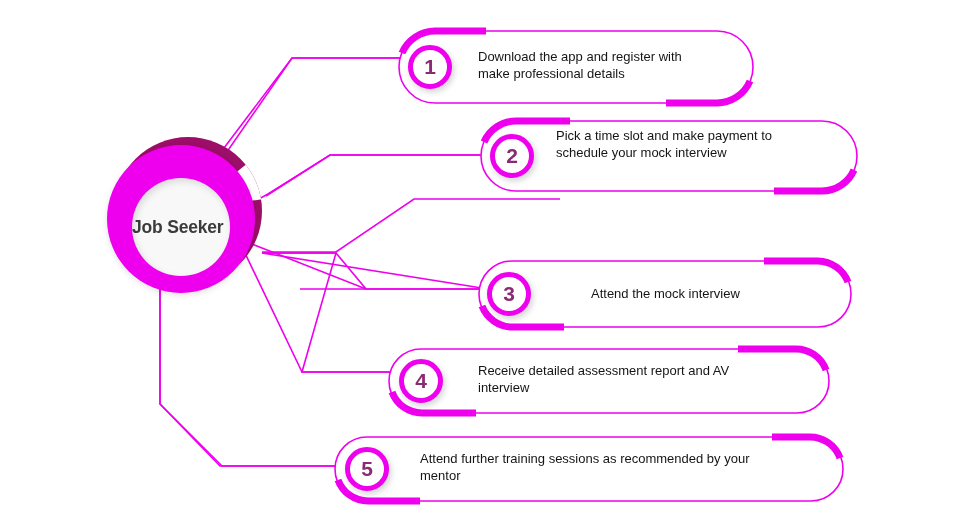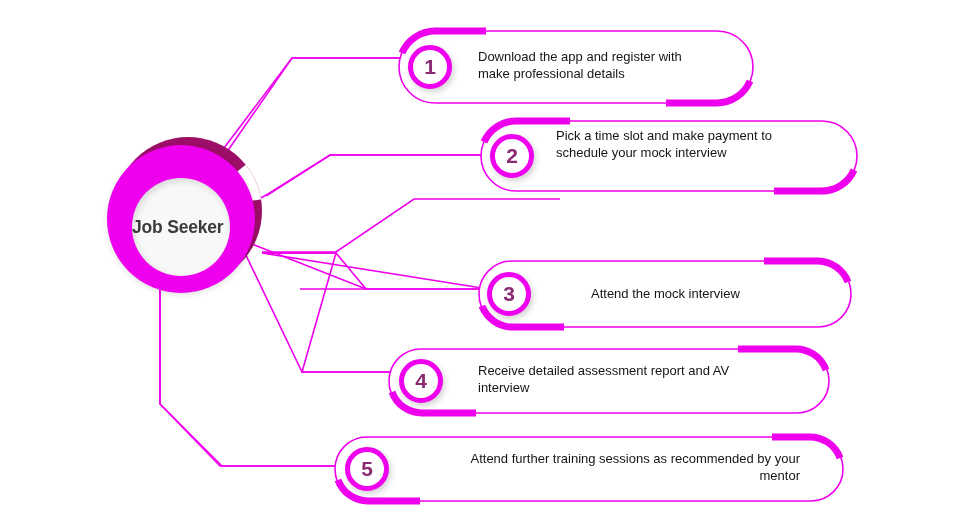--- a/index.html
+++ b/index.html
@@ -217,16 +217,16 @@
 
   <div class="step" style="left:332px; top:434px;">
     <svg class="pill-svg" width="514" height="70" viewBox="0 0 514 70" xmlns="http://www.w3.org/2000/svg">
       <rect x="3" y="3" width="508" height="64" rx="32" ry="32" fill="#ffffff" stroke="#ee00ee" stroke-width="1.6"></rect>
       <path d="M 440 3 L 476 3 A 32 32 0 0 1 508 24" fill="none" stroke="#ee00ee" stroke-width="7" stroke-linecap="butt"></path>
       <path d="M 88 67 L 36 67 A 32 32 0 0 1 6 46" fill="none" stroke="#ee00ee" stroke-width="7" stroke-linecap="butt"></path>
     </svg>
     <div class="numcircle" style="left:13px; top:13px; width:34px; height:34px;">
       <span>5</span>
     </div>
-    <div class="step-text" style="left:103px; top:16px; width:365px;text-align:right;">Attend further training sessions as recommended by your mentor</div>
+    <div class="step-text" style="left:88px; top:16px; width:365px;">Attend further training sessions as recommended by your mentor</div>
   </div>
 
 </div>
 
 </body></html>

